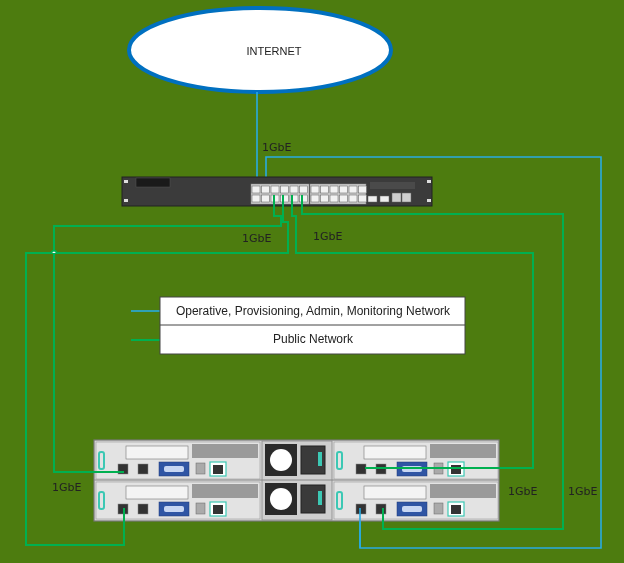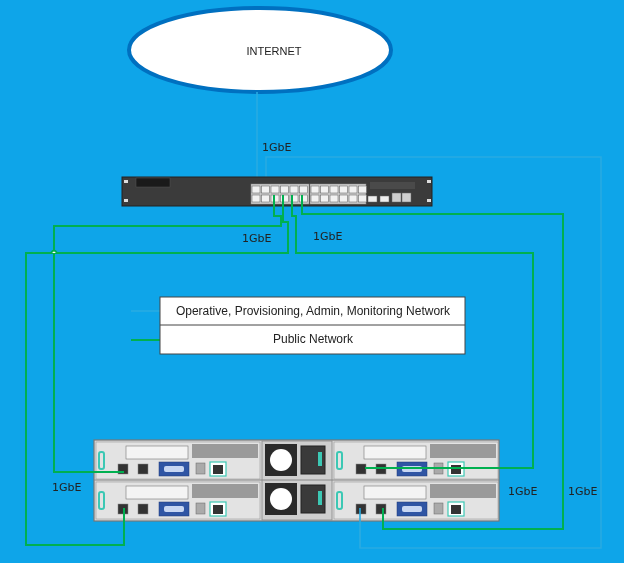--- a/index.html
+++ b/index.html
@@ -1,16 +1,16 @@
 <!DOCTYPE html>
 <html><head>
 <meta charset="utf-8">
 <style>
   html, body { margin: 0; padding: 0; background: #ffffff; }
-  #canvas { position: relative; width: 624px; height: 563px; background: #0ea5e9; overflow: hidden; font-family: "DejaVu Sans", sans-serif; }
+  #canvas { position: relative; width: 624px; height: 563px; background: #4d7c0f; overflow: hidden; font-family: "DejaVu Sans", sans-serif; }
   svg#diagram { position: absolute; left: 0; top: 0; }
   .lbl { font-family: "DejaVu Sans", sans-serif; font-size: 11px; fill: #222; }
   .internet-lbl { font-family: "Liberation Sans", sans-serif; font-size: 11px; fill: #222; }
   .legend-txt { font-family: "Liberation Sans", sans-serif; font-size: 12px; fill: #222; }
 </style>
 </head>
 <body>
 
 <div id="canvas">
 <svg id="diagram" width="624" height="563" viewBox="0 0 624 563" xmlns="http://www.w3.org/2000/svg">

